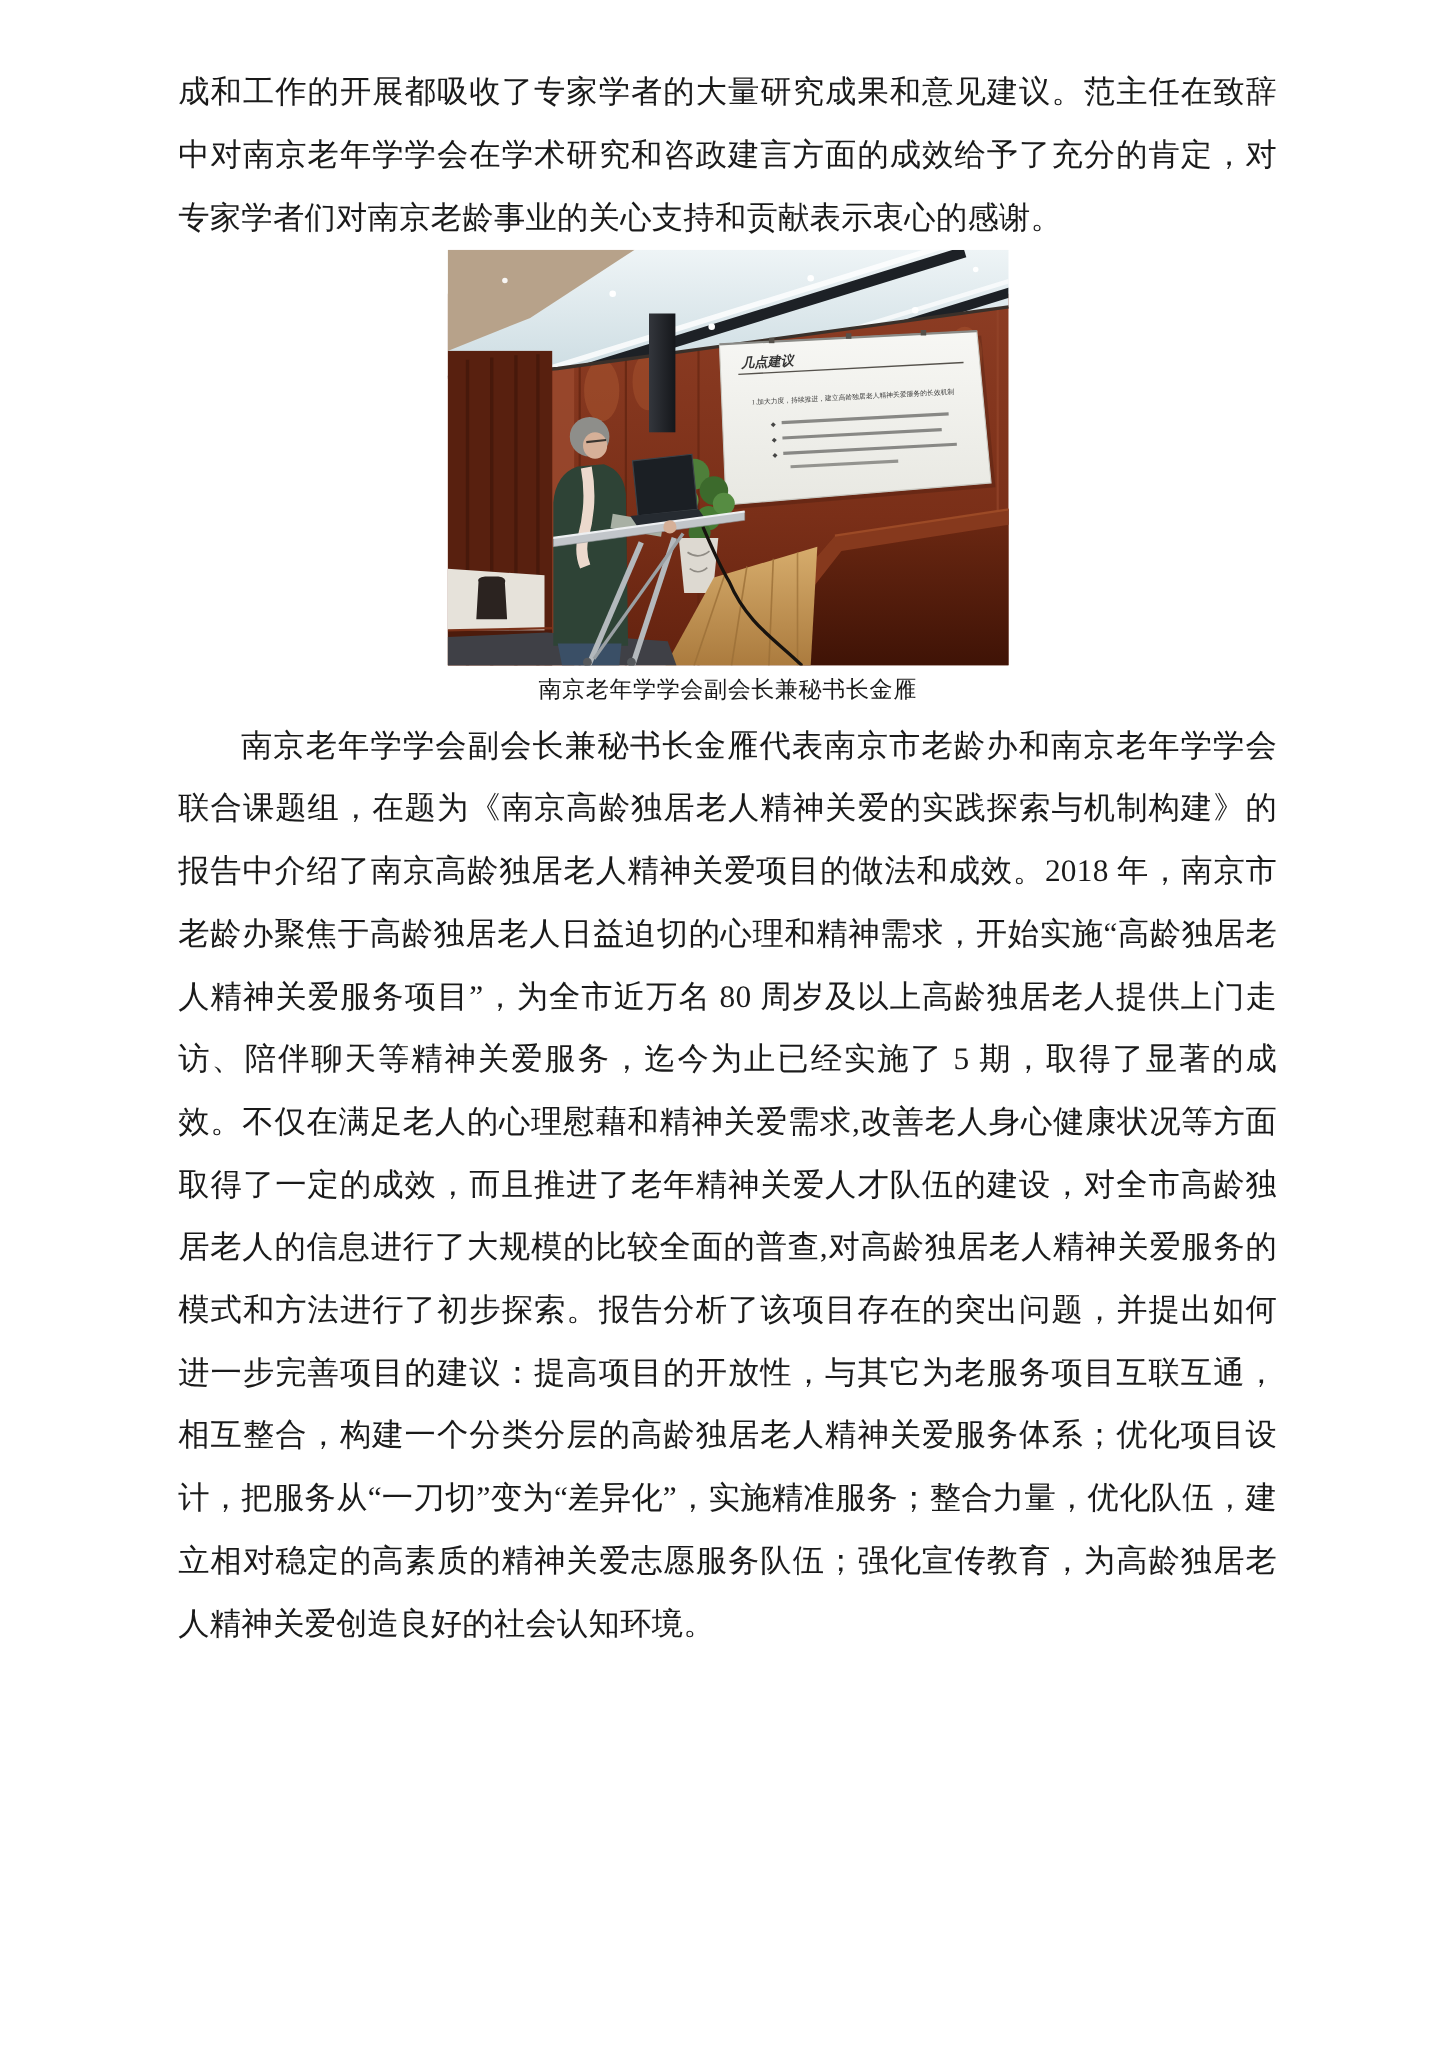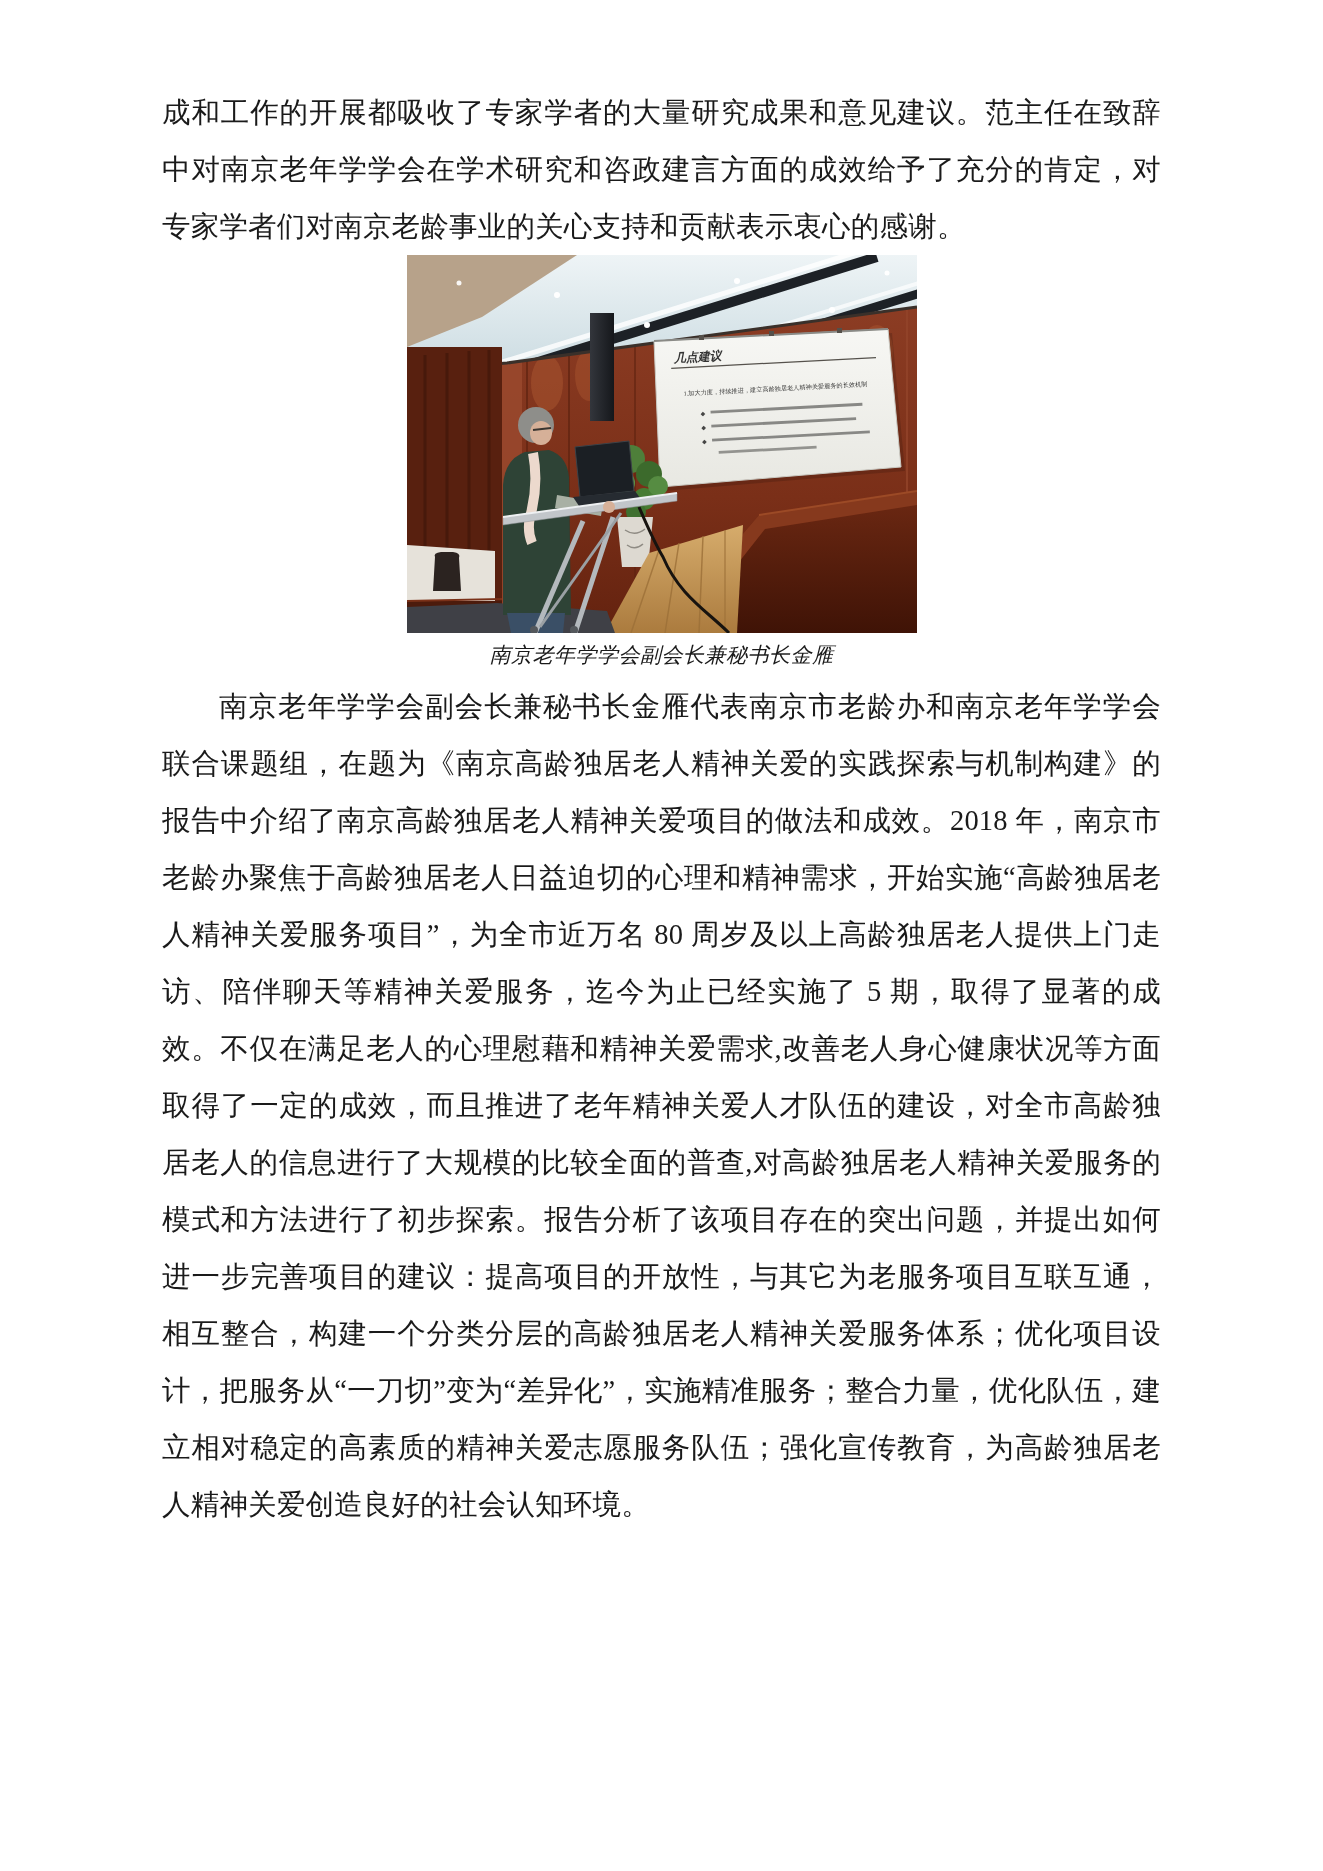--- a/index.html
+++ b/index.html
@@ -8,21 +8,21 @@
     height: 1871px;
     background: #ffffff;
     overflow: hidden;
     font-family: "Liberation Serif", "DejaVu Serif", serif;
     color: #1a1a1a;
   }
   .page {
     box-sizing: border-box;
     width: 1323px;
     height: 1871px;
-    padding: 84px 162px 0 162px;
+    padding: 56px 162px 0 162px;
   }
   p.body-text {
     margin: 0;
     font-size: 28.5px;
     line-height: 57px;
     text-align: justify;
     text-justify: inter-character;
     letter-spacing: 0.2px;
   }
   p.indent { text-indent: 2em; }
@@ -32,21 +32,20 @@
   }
   figure svg {
     display: block;
     margin: 0 auto;
   }
   figcaption {
     font-size: 21px;
     line-height: 45px;
     color: #1a1a1a;
     letter-spacing: 0.5px;
-    font-style: italic;
   }
   .slide-title-text {
     font-family: "Liberation Serif", "DejaVu Serif", serif;
     font-style: italic;
     font-weight: bold;
   }
   .slide-small-text {
     font-family: "Liberation Serif", "DejaVu Serif", serif;
   }
 </style>

